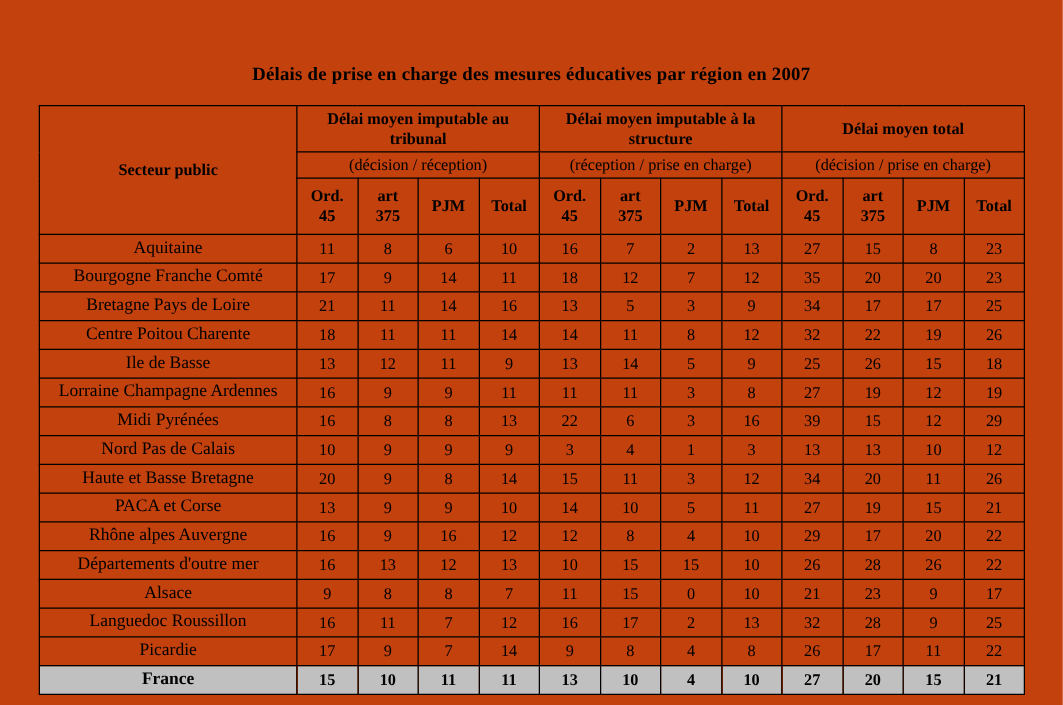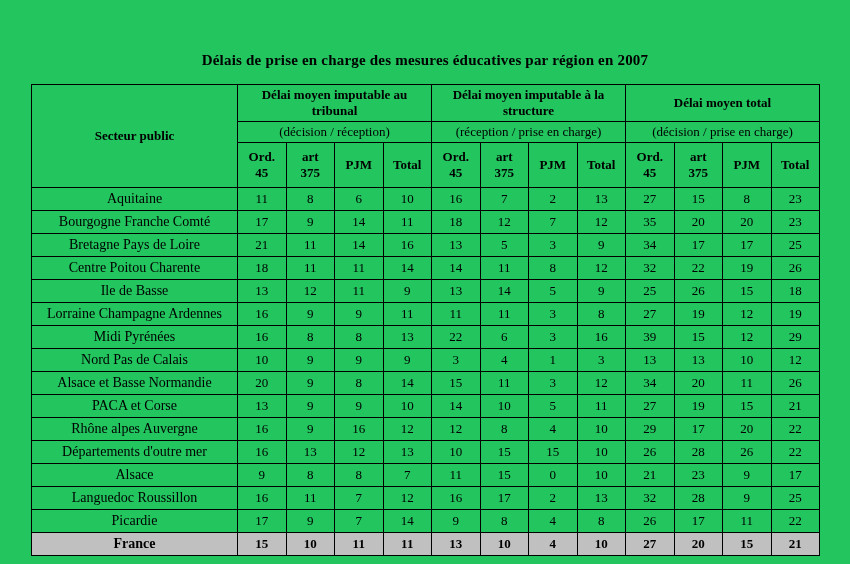--- a/index.html
+++ b/index.html
@@ -8,21 +8,21 @@
     width: 850px;
     height: 564px;
     background: #ffffff;
     font-family: "Liberation Serif", serif;
     color: #000000;
   }
   .page {
     position: relative;
     width: 850px;
     height: 564px;
-    background: #22c55e;
+    background: #c2410c;
     overflow: hidden;
   }
   .title {
     position: absolute;
     top: 52px;
     left: 0;
     width: 100%;
     text-align: center;
     font-weight: bold;
     font-size: 15px;
@@ -237,21 +237,21 @@
           <td class="val">3</td>
           <td class="val">4</td>
           <td class="val">1</td>
           <td class="val">3</td>
           <td class="val">13</td>
           <td class="val">13</td>
           <td class="val">10</td>
           <td class="val">12</td>
         </tr>
         <tr class="data-row">
-          <td class="region">Alsace et Basse Normandie</td>
+          <td class="region">Haute et Basse Bretagne</td>
           <td class="val">20</td>
           <td class="val">9</td>
           <td class="val">8</td>
           <td class="val">14</td>
           <td class="val">15</td>
           <td class="val">11</td>
           <td class="val">3</td>
           <td class="val">12</td>
           <td class="val">34</td>
           <td class="val">20</td>

